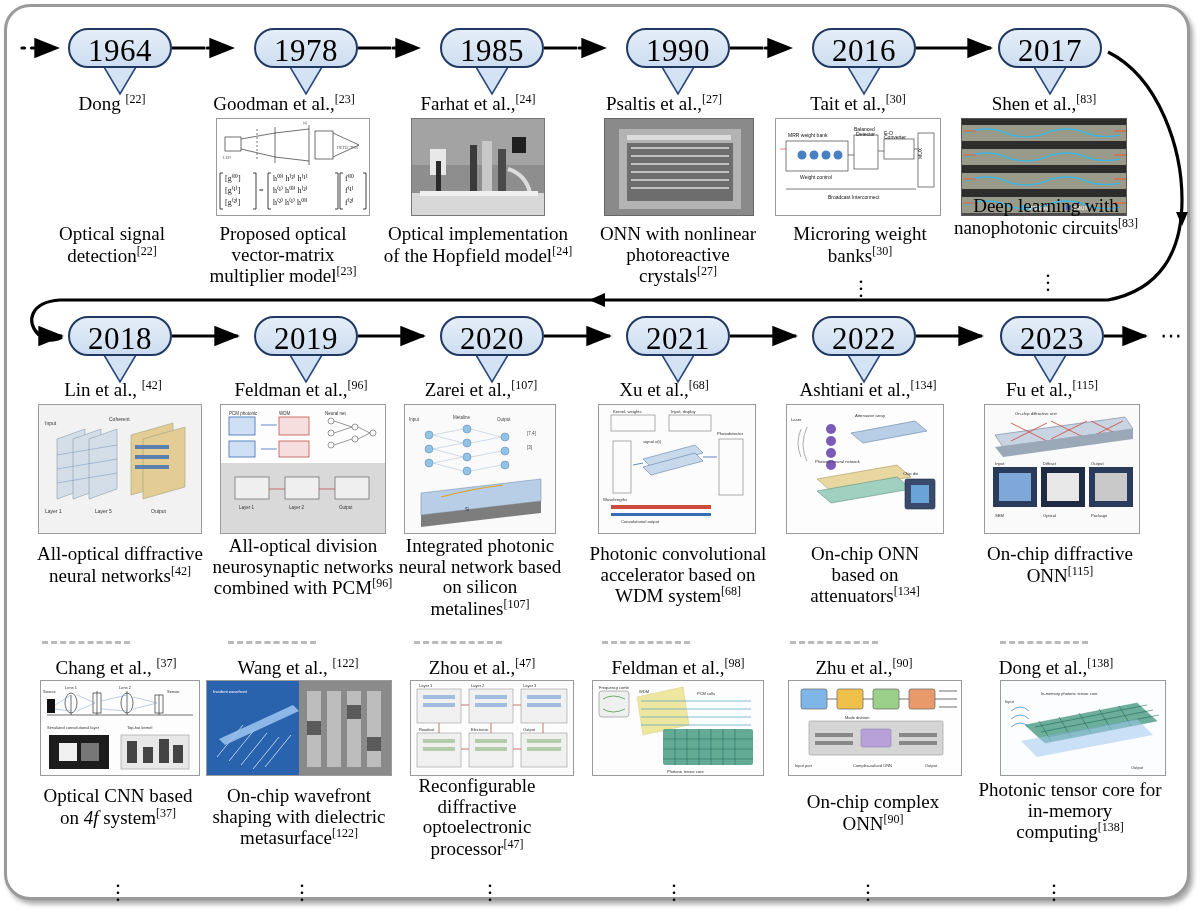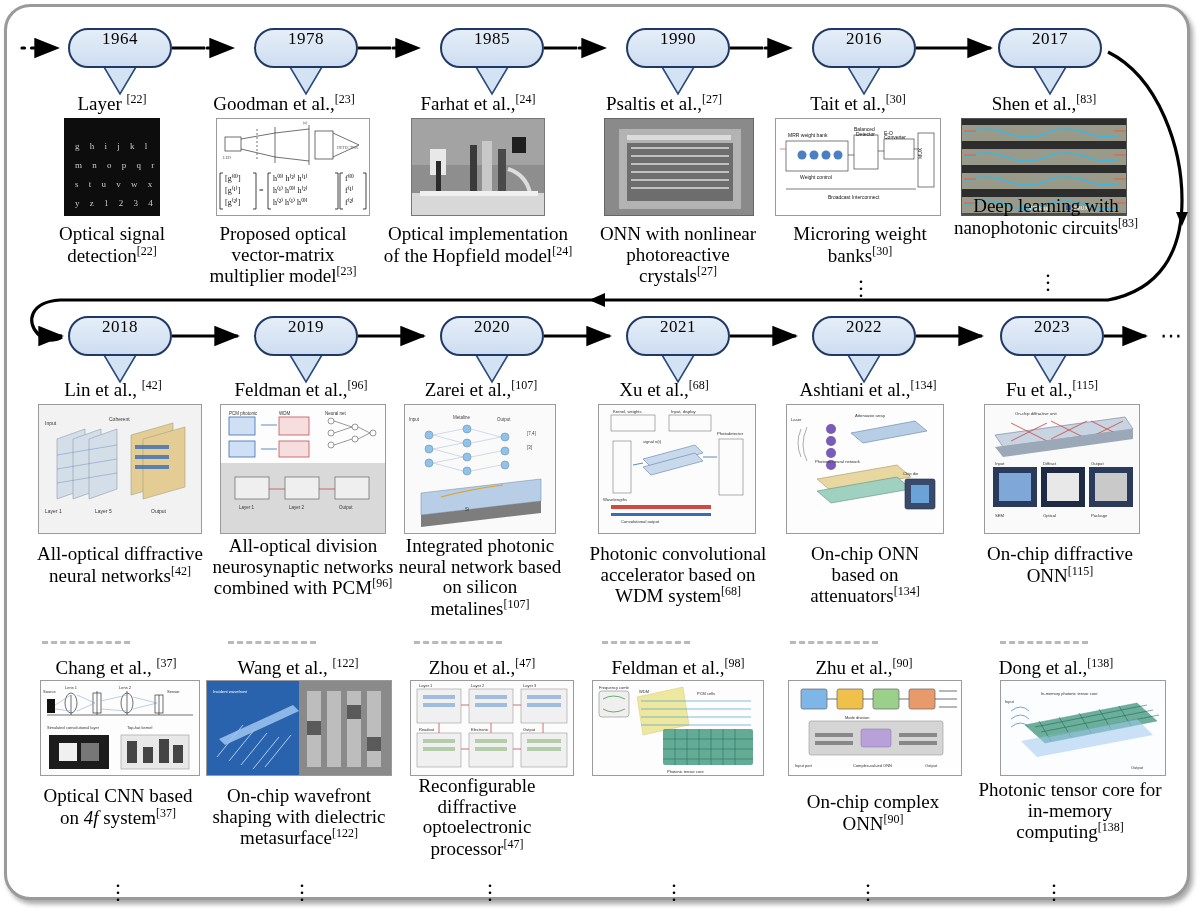--- a/index.html
+++ b/index.html
@@ -11,22 +11,22 @@
          box-shadow:3px 4px 5px rgba(0,0,0,.35);box-sizing:border-box;}
 
   .stage{position:absolute;left:0;top:0;width:1203px;height:913px;}
   svg.conn{position:absolute;left:0;top:0;width:1203px;height:913px;
            pointer-events:none;}
 
   
   .year-node{position:absolute;width:104px;height:40px;
              background:linear-gradient(180deg,#e5eef8 0%,#cdddf0 100%);
              border:2px solid #1f3864;border-radius:20px;
-             display:flex;align-items:flex-start;justify-content:center;
-             font-size:17px;line-height:1;letter-spacing:.5px;
+             display:flex;align-items:flex-end;justify-content:center;
+             font-size:31px;line-height:1;letter-spacing:.5px;
              box-sizing:border-box;z-index:3;}
 
   
   .author{position:absolute;font-size:19px;white-space:nowrap;
           text-align:center;transform:translateX(-50%);}
   .author sup{font-size:12px;vertical-align:super;}
 
   
   .thumb{position:absolute;border:1px solid #9b9b9b;box-sizing:border-box;
          overflow:hidden;background:#fff;}
@@ -126,33 +126,27 @@
   <div class="year-node" style="left:626px;top:28px">
       <span>1990</span>
     </div>
   <div class="year-node" style="left:812px;top:28px">
       <span>2016</span>
     </div>
   <div class="year-node" style="left:998px;top:28px">
       <span>2017</span>
     </div>
 
-  <div class="author" style="left:112px;top:92px"><span>Layer</span> <sup>[22]</sup></div>
+  <div class="author" style="left:112px;top:92px"><span>Dong</span> <sup>[22]</sup></div>
   <div class="author" style="left:284px;top:92px"><span>Goodman et al.,</span><sup>[23]</sup></div>
   <div class="author" style="left:478px;top:92px"><span>Farhat et al.,</span><sup>[24]</sup></div>
   <div class="author" style="left:664px;top:92px"><span>Psaltis et al.,</span><sup>[27]</sup></div>
   <div class="author" style="left:858px;top:92px"><span>Tait et al.,</span><sup>[30]</sup></div>
   <div class="author" style="left:1044px;top:92px"><span>Shen et al.,</span><sup>[83]</sup></div>
 
-  <div class="thumb" style="left:64px;top:118px;width:96px;height:98px;background:#0d0d0d;border-color:#0d0d0d">
-    <div style="position:absolute;inset:0;color:#c9c9c9;font-size:9px;line-height:19px;
-                letter-spacing:4px;padding:18px 0 0 10px;font-family:'Liberation Serif',serif;">
-      g h i j k l<br>m n o p q r<br>s t u v w x<br>y z 1 2 3 4
-    </div>
-  </div>
 
   <div class="thumb" style="left:216px;top:118px;width:154px;height:98px">
     <svg viewBox="0 0 154 98" width="154" height="98">
       <g stroke="#333" stroke-width=".7" fill="none">
         <rect x="8" y="18" width="16" height="14"></rect>
         <line x1="24" y1="20" x2="58" y2="14"></line>
           <line x1="24" y1="30" x2="58" y2="38"></line>
         <line x1="58" y1="8" x2="58" y2="44"></line>
         <line x1="58" y1="14" x2="92" y2="10"></line>
           <line x1="58" y1="38" x2="92" y2="42"></line>

